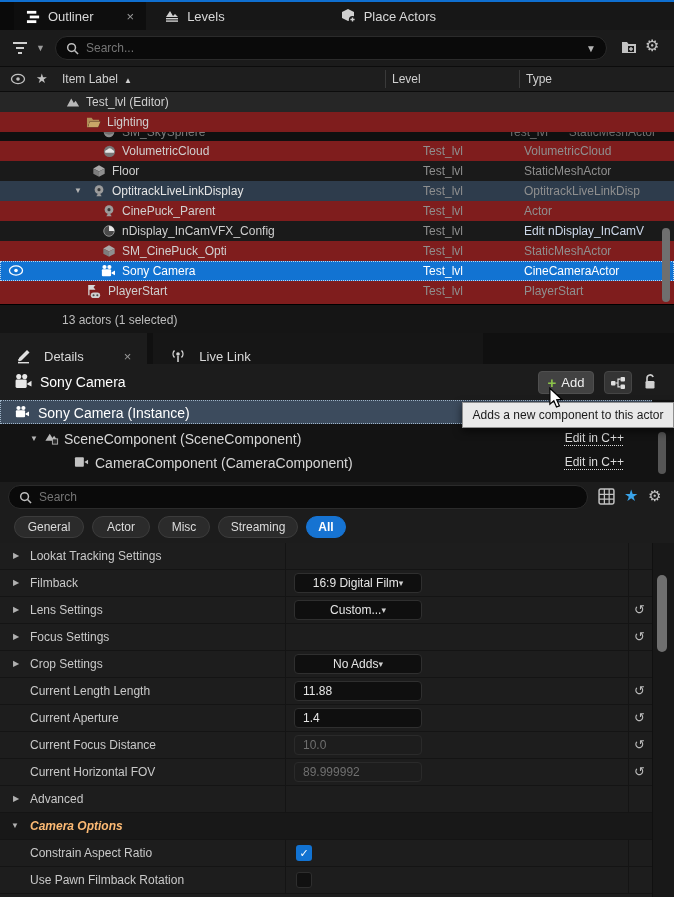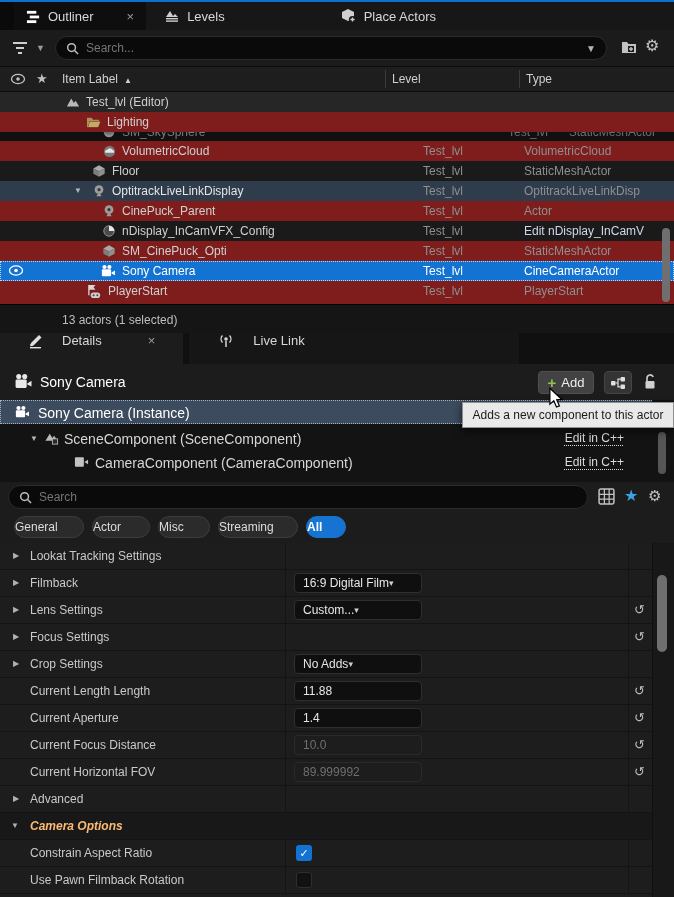--- a/index.html
+++ b/index.html
@@ -45,21 +45,21 @@
   .expander { position:absolute; top:5px; font-size:8px; color:#b5b5b5; }
   .rowicon { position:absolute; top:3px; }
   .roweye { position:absolute; left:8px; top:3px; }
 
   .oscroll { position:absolute; right:4px; top:226px; width:8px; height:74px; background:#6f6f6f; border-radius:4px; }
   .ostatus { position:absolute; left:0; top:302px; width:674px; height:29px; background:#151515; border-top:1px solid #000; }
   .ostatus span { position:absolute; left:16px; top:8px; color:#bdbdbd; font-size:12px;margin-left:46px; }
 
   
   .dtabbar { position:absolute; left:0; top:331px; width:674px; height:31px; background:#101010; display:flex; }
-  .dtab { display:flex; align-items:flex-start; gap:18px; padding:0 28px; height:31px; color:#d8d8d8; font-size:13px; }
+  .dtab { display:flex; align-items:flex-end; gap:12px; padding:0 16px; height:31px; color:#d8d8d8; font-size:13px; }
   .dtab.active { background:#1c1c1c; }
   .dtab.inactive { background:#161616; width:330px; }
   .dtab .closex { margin-left:28px; color:#9a9a9a; }
 
   .dheader { position:absolute; left:0; top:362px; width:674px; height:36px; background:#1c1c1c; }
   .dtitle { position:absolute; left:40px; top:10px; color:#ffffff; font-size:14px; }
   .dtitle-icon { position:absolute; left:13px; top:9px; }
   .addbtn { position:absolute; left:538px; top:7px; width:56px; height:23px; background:#424242; border:1px solid #4f4f4f; border-radius:4px; color:#efefef; font-size:13px; display:flex; align-items:center; justify-content:center; gap:5px; }
   .addplus { color:#8bc24a; font-size:15px; font-weight:bold; }
   .nodebtn { position:absolute; left:604px; top:7px; width:28px; height:23px; background:#343434; border:1px solid #454545; border-radius:4px; display:flex; align-items:center; justify-content:center; }
@@ -77,34 +77,34 @@
   .cursor { position:absolute; left:548px; top:385px; z-index:40; }
 
   .dsearchrow { position:absolute; left:0; top:480px; width:674px; height:30px; background:#1c1c1c; }
   .dsearchpill { position:absolute; left:8px; top:3px; width:580px; height:24px; background:#0a0a0a; border:1px solid #2b2b2b; border-radius:12px; display:flex; align-items:center; padding:0 10px; gap:7px; }
   .dsearchpill input { flex:1; background:transparent; border:none; outline:none; color:#9a9a9a; font-size:12px; font-family:"Liberation Sans",sans-serif; }
   .dico { position:absolute; top:6px; }
   .starblue { color:#3aa4ea; font-size:16px; }
   .gearch { color:#c2c2c2; font-size:15px; }
 
   .filterrow { position:absolute; left:0; top:510px; width:674px; height:31px; background:#1c1c1c; }
-  .chip { position:absolute; top:4px; height:22px; background:#2b2b2b; border:1px solid #3c3c3c; border-radius:11px; color:#dcdcdc; font-size:12px; display:flex; align-items:center; }
+  .chip { position:absolute; top:4px; height:22px; background:#2b2b2b; border:1px solid #3c3c3c; border-radius:11px; color:#dcdcdc; font-size:12px; display:flex; align-items:center; justify-content:center; }
   .chip.activechip { background:#1673d2; border-color:#1673d2; color:#fff; font-weight:bold; }
 
   .props { position:absolute; left:0; top:541px; width:674px; height:356px; background:#1d1d1d; }
   .prow { position:relative; width:674px; height:27px; border-bottom:1px solid #141414; }
   .pname { position:absolute; left:0; top:0; width:286px; height:100%; border-right:1px solid #141414; }
   .plabel { position:absolute; left:30px; top:6px; color:#c9c9c9; font-size:12px; white-space:nowrap; }
   .parrow { position:absolute; left:13px; top:8px; font-size:8px; color:#b0b0b0; }
   .prow.cat { background:#181818; }
   .prow.cat .plabel { left:30px; color:#fdba74; font-weight:bold;font-style:italic; }
   .prow.cat .parrow { left:11px; }
   .pval { position:absolute; left:286px; top:0; width:342px; height:100%; }
   .pwidget { position:absolute; left:8px; top:3px; width:128px; height:20px; background:#0f0f0f; border:1px solid #2f2f2f; border-radius:4px; color:#e6e6e6; font-size:12px; display:flex; align-items:center; padding:0 8px; }
-  .pwidget.drop { justify-content:flex-start; }
+  .pwidget.drop { justify-content:center; }
   .pwidget .ddchev { color:#cfcfcf; font-size:9px; }
   .pwidget.disabled { background:transparent; border-color:#2a2a2a; color:#6f6f6f; }
   .checkbox { position:absolute; left:10px; top:5px; width:16px; height:16px; border-radius:3px; background:#1273d2; color:#fff; font-size:11px; text-align:center; line-height:16px; }
   .checkbox.off { background:#111; border:1px solid #2e2e2e; color:transparent; }
   .presetcol { position:absolute; left:628px; top:0; width:24px; height:100%; border-left:1px solid #141414; }
   .resetbtn { position:absolute; left:5px; top:5px; color:#b9b9b9; font-size:13px; }
   .pscrolltrack { position:absolute; left:652px; top:541px; width:22px; height:356px; background:#181818; border-left:1px solid #101010; }
   .pscrollthumb { position:absolute; left:657px; top:573px; width:10px; height:77px; background:#6f6f6f; border-radius:5px; }
   .dscrolltrack { position:absolute; left:652px; top:398px; width:22px; height:82px; background:#131313; }
 </style>

